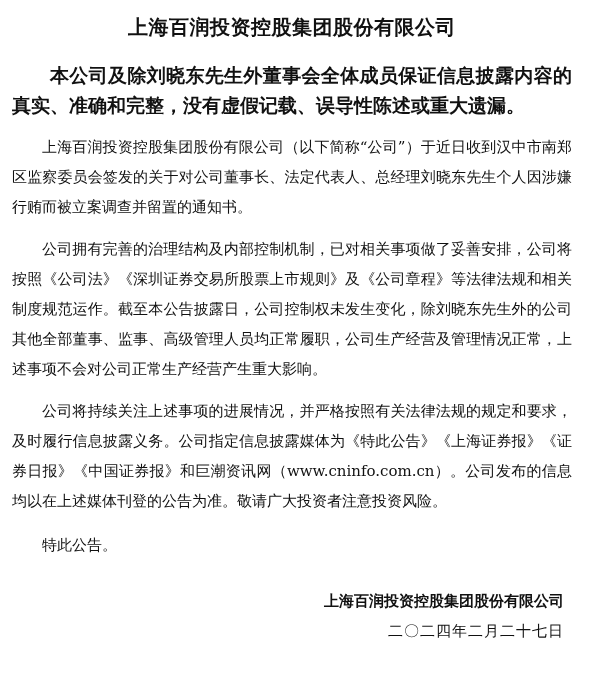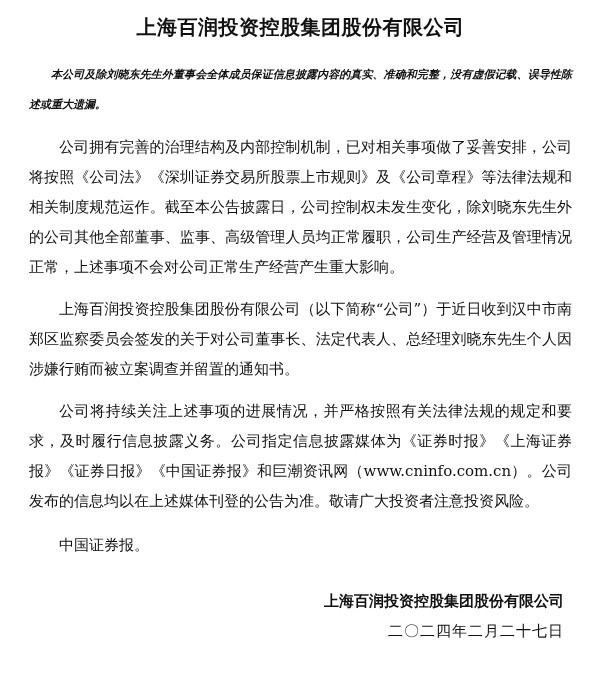--- a/index.html
+++ b/index.html
@@ -11,21 +11,21 @@
     width: 600px;
     height: 700px;
     font-family: "DejaVu Serif", "Liberation Serif", serif;
     color: #111111;
     overflow: hidden;
   }
   .page {
     width: 600px;
     height: 700px;
     box-sizing: border-box;
-    padding: 8px 28px 0 29px;
+    padding: 8px 28px 0 12px;
     position: relative;
   }
   .title-block {
     text-align: center;
     margin-top: 4px;
   }
   .title-line1 {
     font-size: 20px;
     font-weight: bold;
     letter-spacing: 0.5px;
@@ -33,23 +33,22 @@
   }
   .title-line2 {
     font-size: 20px;
     font-weight: bold;
     letter-spacing: 0.5px;
     line-height: 30px;
     margin-top: 6px;
   }
   .statement {
     margin-top: 18px;
-    font-size: 11px;
+    font-size: 19px;
     font-weight: bold;
-    font-style: italic;
     line-height: 30px;
     text-align: justify;
     text-justify: inter-ideograph;
     text-indent: 2em;
   }
   .body-para {
     margin-top: 12px;
     font-size: 15px;
     line-height: 30px;
     text-align: justify;
@@ -83,24 +82,24 @@
 <body>
 
 <div class="page">
 
   <div class="title-block">
     <div class="title-line1">上海百润投资控股集团股份有限公司</div>
   </div>
 
   <div class="statement">本公司及除刘晓东先生外董事会全体成员保证信息披露内容的真实、准确和完整，没有虚假记载、误导性陈述或重大遗漏。</div>
 
+  <div class="body-para">上海百润投资控股集团股份有限公司（以下简称“公司”）于近日收到汉中市南郑区监察委员会签发的关于对公司董事长、法定代表人、总经理刘晓东先生个人因涉嫌行贿而被立案调查并留置的通知书。</div>
   <div class="body-para">公司拥有完善的治理结构及内部控制机制，已对相关事项做了妥善安排，公司将按照《公司法》《深圳证券交易所股票上市规则》及《公司章程》等法律法规和相关制度规范运作。截至本公告披露日，公司控制权未发生变化，除刘晓东先生外的公司其他全部董事、监事、高级管理人员均正常履职，公司生产经营及管理情况正常，上述事项不会对公司正常生产经营产生重大影响。</div>
-  <div class="body-para">上海百润投资控股集团股份有限公司（以下简称“公司”）于近日收到汉中市南郑区监察委员会签发的关于对公司董事长、法定代表人、总经理刘晓东先生个人因涉嫌行贿而被立案调查并留置的通知书。</div>
-  <div class="body-para">公司将持续关注上述事项的进展情况，并严格按照有关法律法规的规定和要求，及时履行信息披露义务。公司指定信息披露媒体为《证券时报》《上海证券报》《证券日报》《中国证券报》和巨潮资讯网（www.cninfo.com.cn）。公司发布的信息均以在上述媒体刊登的公告为准。敬请广大投资者注意投资风险。</div>
+  <div class="body-para">公司将持续关注上述事项的进展情况，并严格按照有关法律法规的规定和要求，及时履行信息披露义务。公司指定信息披露媒体为《特此公告》《上海证券报》《证券日报》《中国证券报》和巨潮资讯网（www.cninfo.com.cn）。公司发布的信息均以在上述媒体刊登的公告为准。敬请广大投资者注意投资风险。</div>
 
-  <div class="short-para">中国证券报。</div>
+  <div class="short-para">特此公告。</div>
 
   <div class="signature">
     <span class="sig-line">上海百润投资控股集团股份有限公司</span>
     <span class="sig-date">二〇二四年二月二十七日</span>
   </div>
 
 </div>
 
 </body></html>

